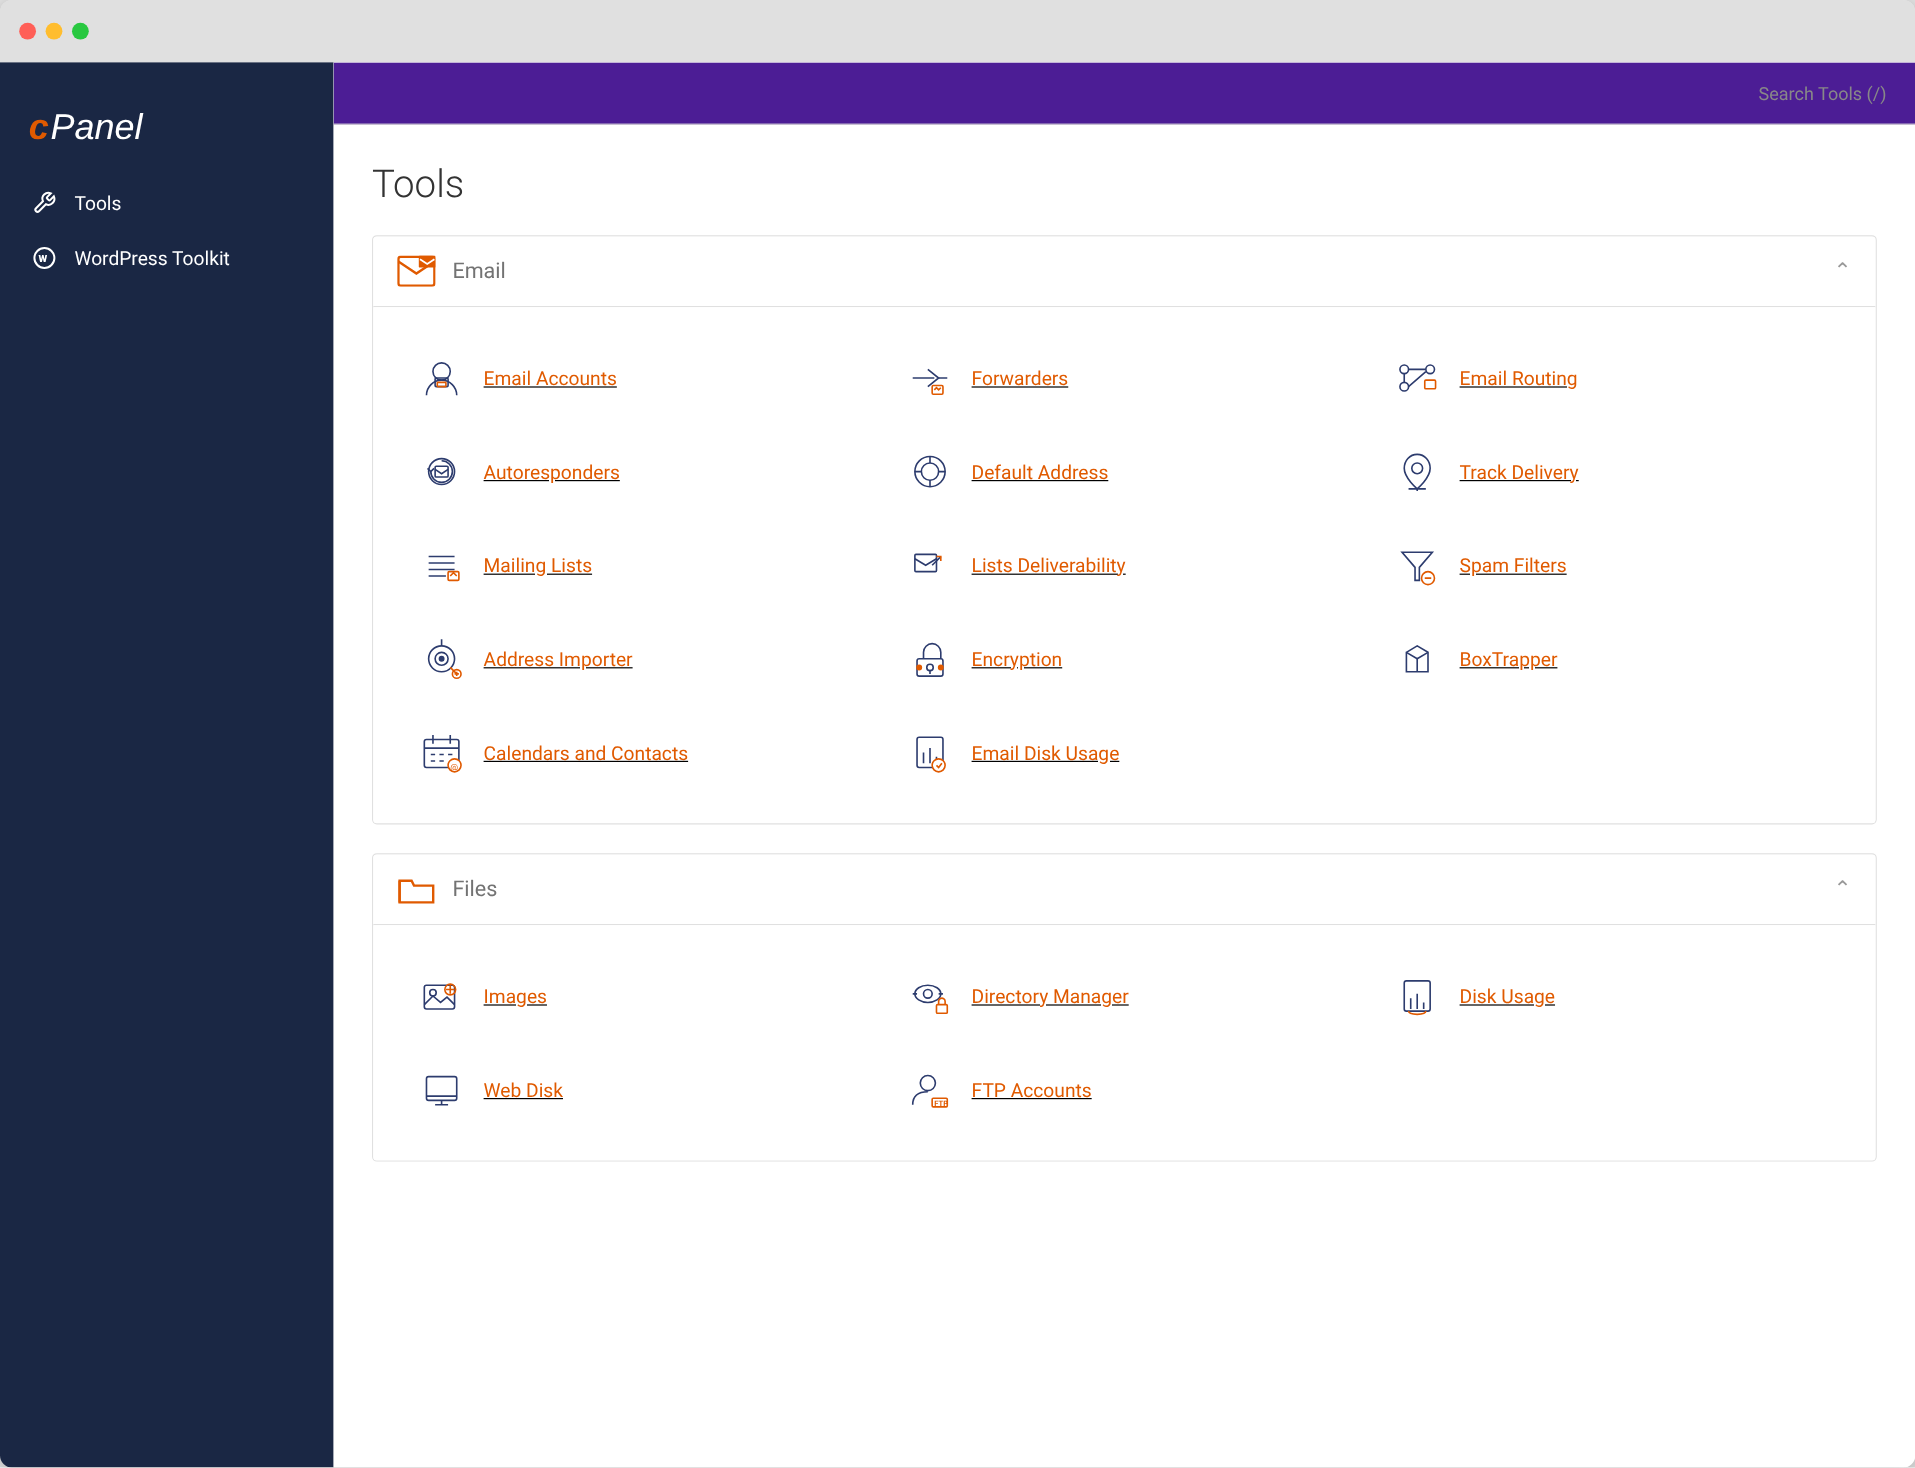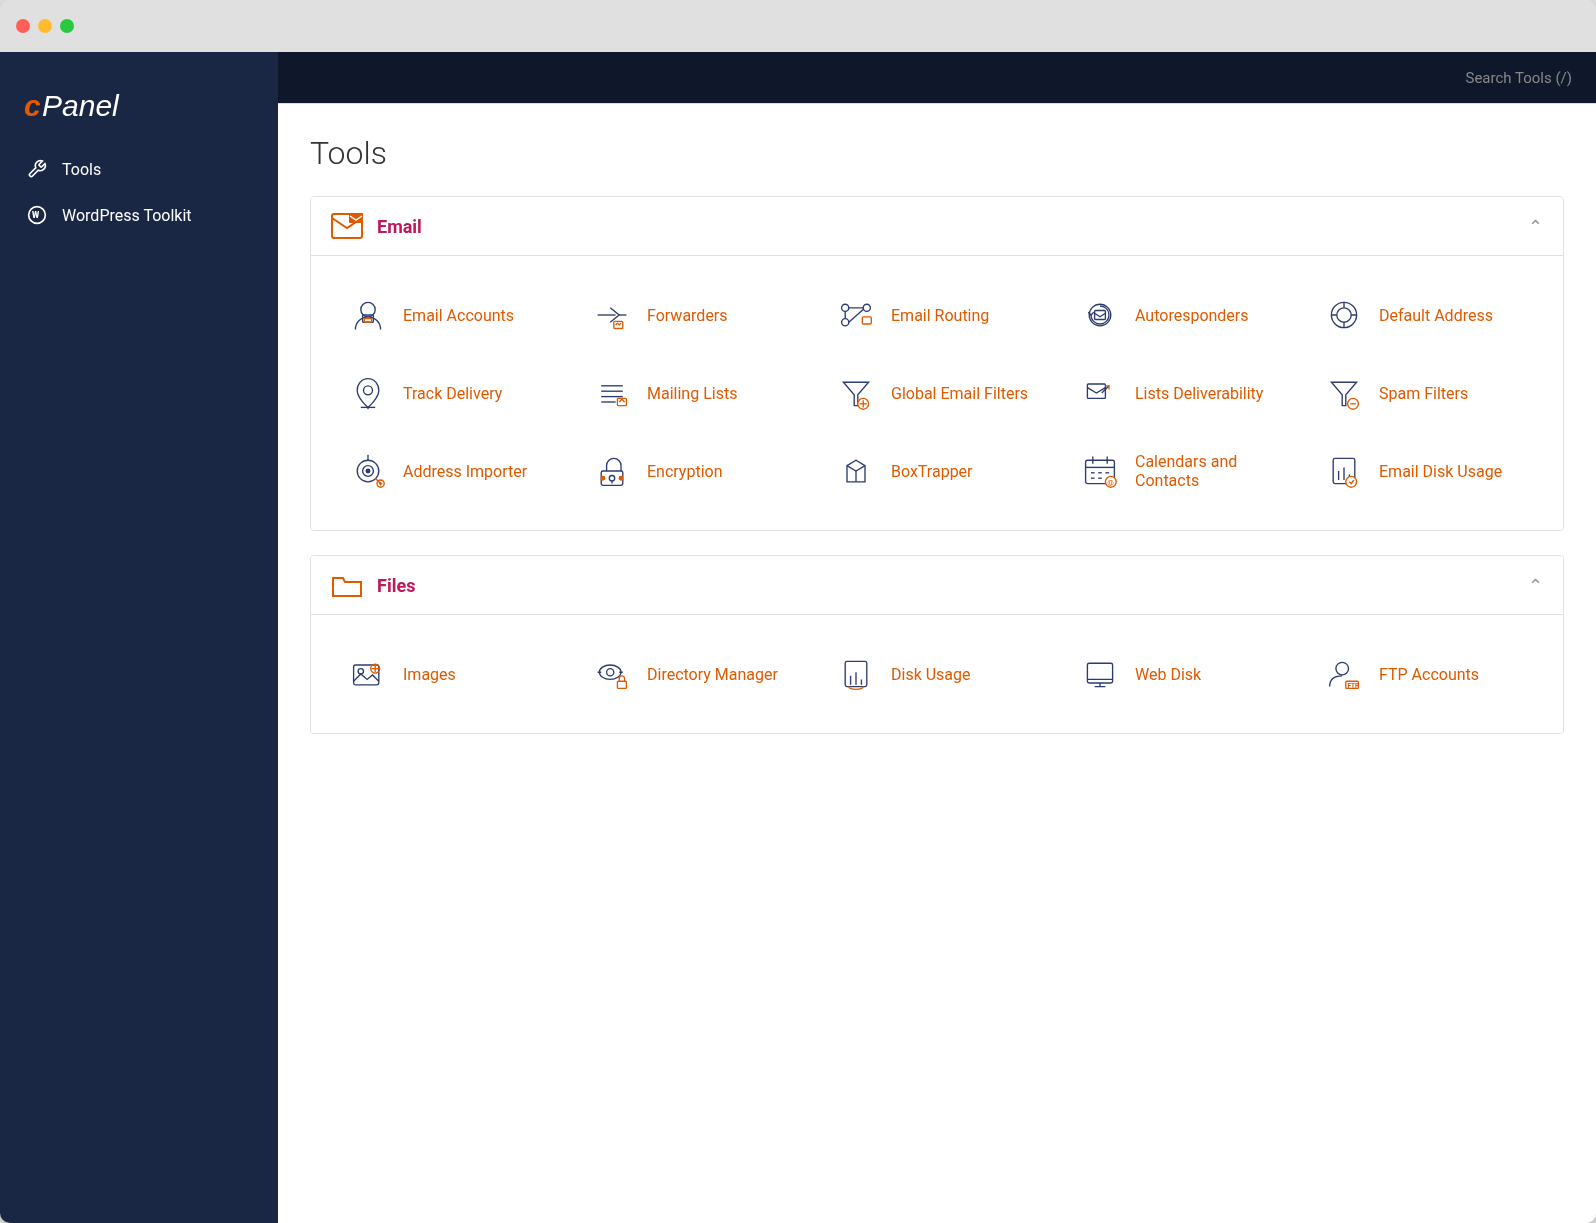--- a/index.html
+++ b/index.html
@@ -19,36 +19,36 @@
     .sidebar { width: 278px; background: #1a2744; flex-shrink: 0; padding-top: 20px; }
     .sidebar-logo { padding: 14px 24px 24px; }
 
     .sidebar-nav { padding: 0 12px; }
     .sidebar-item { display: flex; align-items: center; gap: 14px; padding: 12px 14px; border-radius: 6px; cursor: pointer; color: white; font-size: 16px; font-weight: 400; }
     .sidebar-item .nav-icon { width: 22px; height: 22px; display: flex; align-items: center; justify-content: center; flex-shrink: 0; }
 
     
     .main { flex: 1; background: white; overflow-y: auto; }
 
-    .top-bar { height: 52px; background: #0f172a; border-bottom: 1px solid #ddd; display: flex; align-items: center; justify-content: flex-end; padding: 0 24px; }
+    .top-bar { height: 52px; background: #4c1d95; border-bottom: 1px solid #ddd; display: flex; align-items: center; justify-content: flex-end; padding: 0 24px; }
     .search-tools { color: #888; font-size: 15px; cursor: pointer; }
 
     .content { padding: 30px 32px; }
     .page-title { font-size: 32px; font-weight: 300; color: #333; margin-bottom: 24px; }
 
     
     .section { border: 1px solid #e0e0e0; border-radius: 4px; margin-bottom: 24px; overflow: hidden; }
     .section-header { display: flex; align-items: center; justify-content: space-between; padding: 16px 20px; background: white; border-bottom: 1px solid #e0e0e0; cursor: pointer; }
     .section-header-left { display: flex; align-items: center; gap: 14px; }
-    .section-title { font-size: 18px; font-weight: 700; color: #be185d; }
+    .section-title { font-size: 18px; font-weight: 400; color: #737373; }
 
     .section-body { padding: 20px 16px; background: white; }
 
     
-    .tools-grid { display: grid; grid-template-columns: repeat(5, 1fr); }
+    .tools-grid { display: grid; grid-template-columns: repeat(3, 1fr); text-decoration: underline; }
     .tool-item { display: flex; align-items: center; gap: 14px; padding: 18px 20px; cursor: pointer; border-radius: 4px; }
     .tool-label { color: #e05a00; font-size: 16px; font-weight: 400; }
 
     
     .icon-wrap { width: 42px; height: 42px; display: flex; align-items: center; justify-content: center; flex-shrink: 0; }
     .icon-wrap svg { width: 36px; height: 36px; }
 
     
     .chevron { color: #999; font-size: 18px; }
   </style>
@@ -205,31 +205,20 @@
                     <line x1="8" y1="18" x2="32" y2="18"></line>
                     <line x1="8" y1="24" x2="32" y2="24"></line>
                     <line x1="8" y1="30" x2="24" y2="30"></line>
                     <rect x="26" y="26" width="10" height="8" rx="1" stroke="#e05a00" fill="none"></rect>
                     <path d="M28 30 L31 27 L34 30" stroke="#e05a00"></path>
                   </svg>
                 </div>
                 <span class="tool-label">Mailing Lists</span>
               </div>
 
-              <div class="tool-item">
-                <div class="icon-wrap">
-                  <svg viewBox="0 0 40 40" fill="none" stroke="#2d3c6e" stroke-width="1.5">
-                    <path d="M6 8 L34 8 L22 22 L22 34 L18 34 L18 22 Z"></path>
-                    <circle cx="28" cy="32" r="6" stroke="#e05a00" fill="white" stroke-width="1.5"></circle>
-                    <line x1="24" y1="32" x2="32" y2="32" stroke="#e05a00"></line>
-                    <line x1="28" y1="28" x2="28" y2="36" stroke="#e05a00"></line>
-                  </svg>
-                </div>
-                <span class="tool-label">Global Email Filters</span>
-              </div>
 
 
               <div class="tool-item">
                 <div class="icon-wrap">
                   <svg viewBox="0 0 40 40" fill="none" stroke="#2d3c6e" stroke-width="1.5">
                     <rect x="6" y="10" width="20" height="16" rx="1"></rect>
                     <path d="M6 14 L16 20 L26 14"></path>
                     <path d="M22 20 L30 12"></path>
                     <path d="M26 12 L30 12 L30 16" stroke="#e05a00"></path>
                   </svg>

